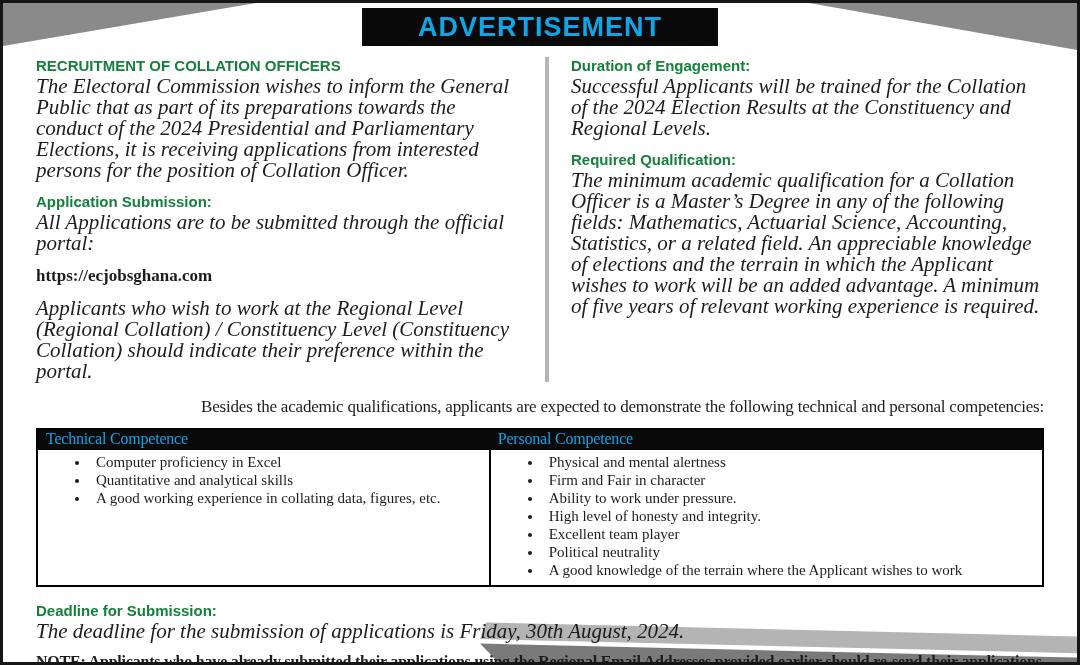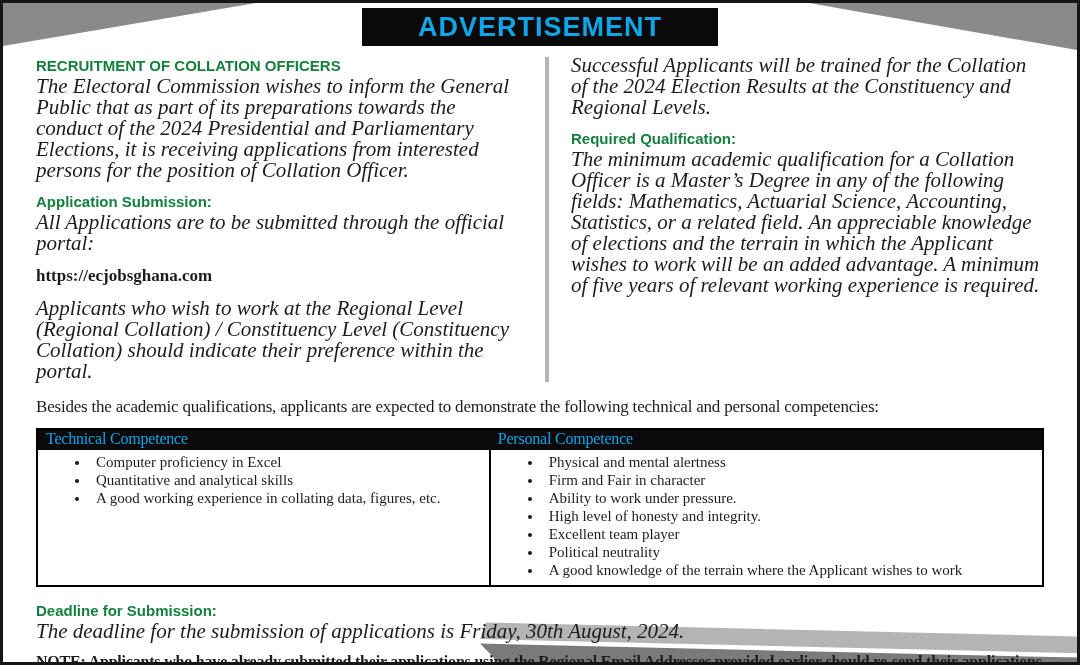--- a/index.html
+++ b/index.html
@@ -79,20 +79,21 @@
   .body-text { font-size: 21px; line-height: 21px; font-style: italic; }
   .gap-sm { margin-top: 10px; }
   .url-line { font-weight: 700; font-size: 17px; margin-top: 12px; }
   .para-after-url { margin-top: 12px; }
 
   
   .competencies-intro {
     margin-top: 15px;
     font-size: 17px;
     letter-spacing: -0.2px;
+    text-align: right;
   }
 
   
   .comp-table {
     width: 100%;
     margin-top: 11px;
     border-collapse: collapse;
     border: 2px solid #000;
     table-layout: fixed;
   }
@@ -147,20 +148,21 @@
         <div class="body-text">The Electoral Commission wishes to inform the General Public that as part of its preparations towards the conduct of the 2024 Presidential and Parliamentary Elections, it is receiving applications from interested persons for the position of Collation Officer.</div>
         <div class="h-sans gap-sm">Application Submission:</div>
         <div class="body-text">All Applications are to be submitted through the official portal:</div>
         <div class="url-line">https://ecjobsghana.com</div>
         <div class="body-text para-after-url">Applicants who wish to work at the Regional Level (Regional Collation) / Constituency Level (Constituency Collation) should indicate their preference within the portal.</div>
       </div>
 
       <div class="col-divider"></div>
 
       <div class="col-right">
+        <div class="h-sans">Duration of Engagement:</div>
         <div class="body-text">Successful Applicants will be trained for the Collation of the 2024 Election Results at the Constituency and Regional Levels.</div>
         <div class="h-sans gap-sm">Required Qualification:</div>
         <div class="body-text">The minimum academic qualification for a Collation Officer is a Master’s Degree in any of the following fields: Mathematics, Actuarial Science, Accounting, Statistics, or a related field. An appreciable knowledge of elections and the terrain in which the Applicant wishes to work will be an added advantage. A minimum of five years of relevant working experience is required.</div>
       </div>
 
     </div>
 
     <div class="competencies-intro">Besides the academic qualifications, applicants are expected to demonstrate the following technical and personal competencies:</div>
 
     <table class="comp-table">

